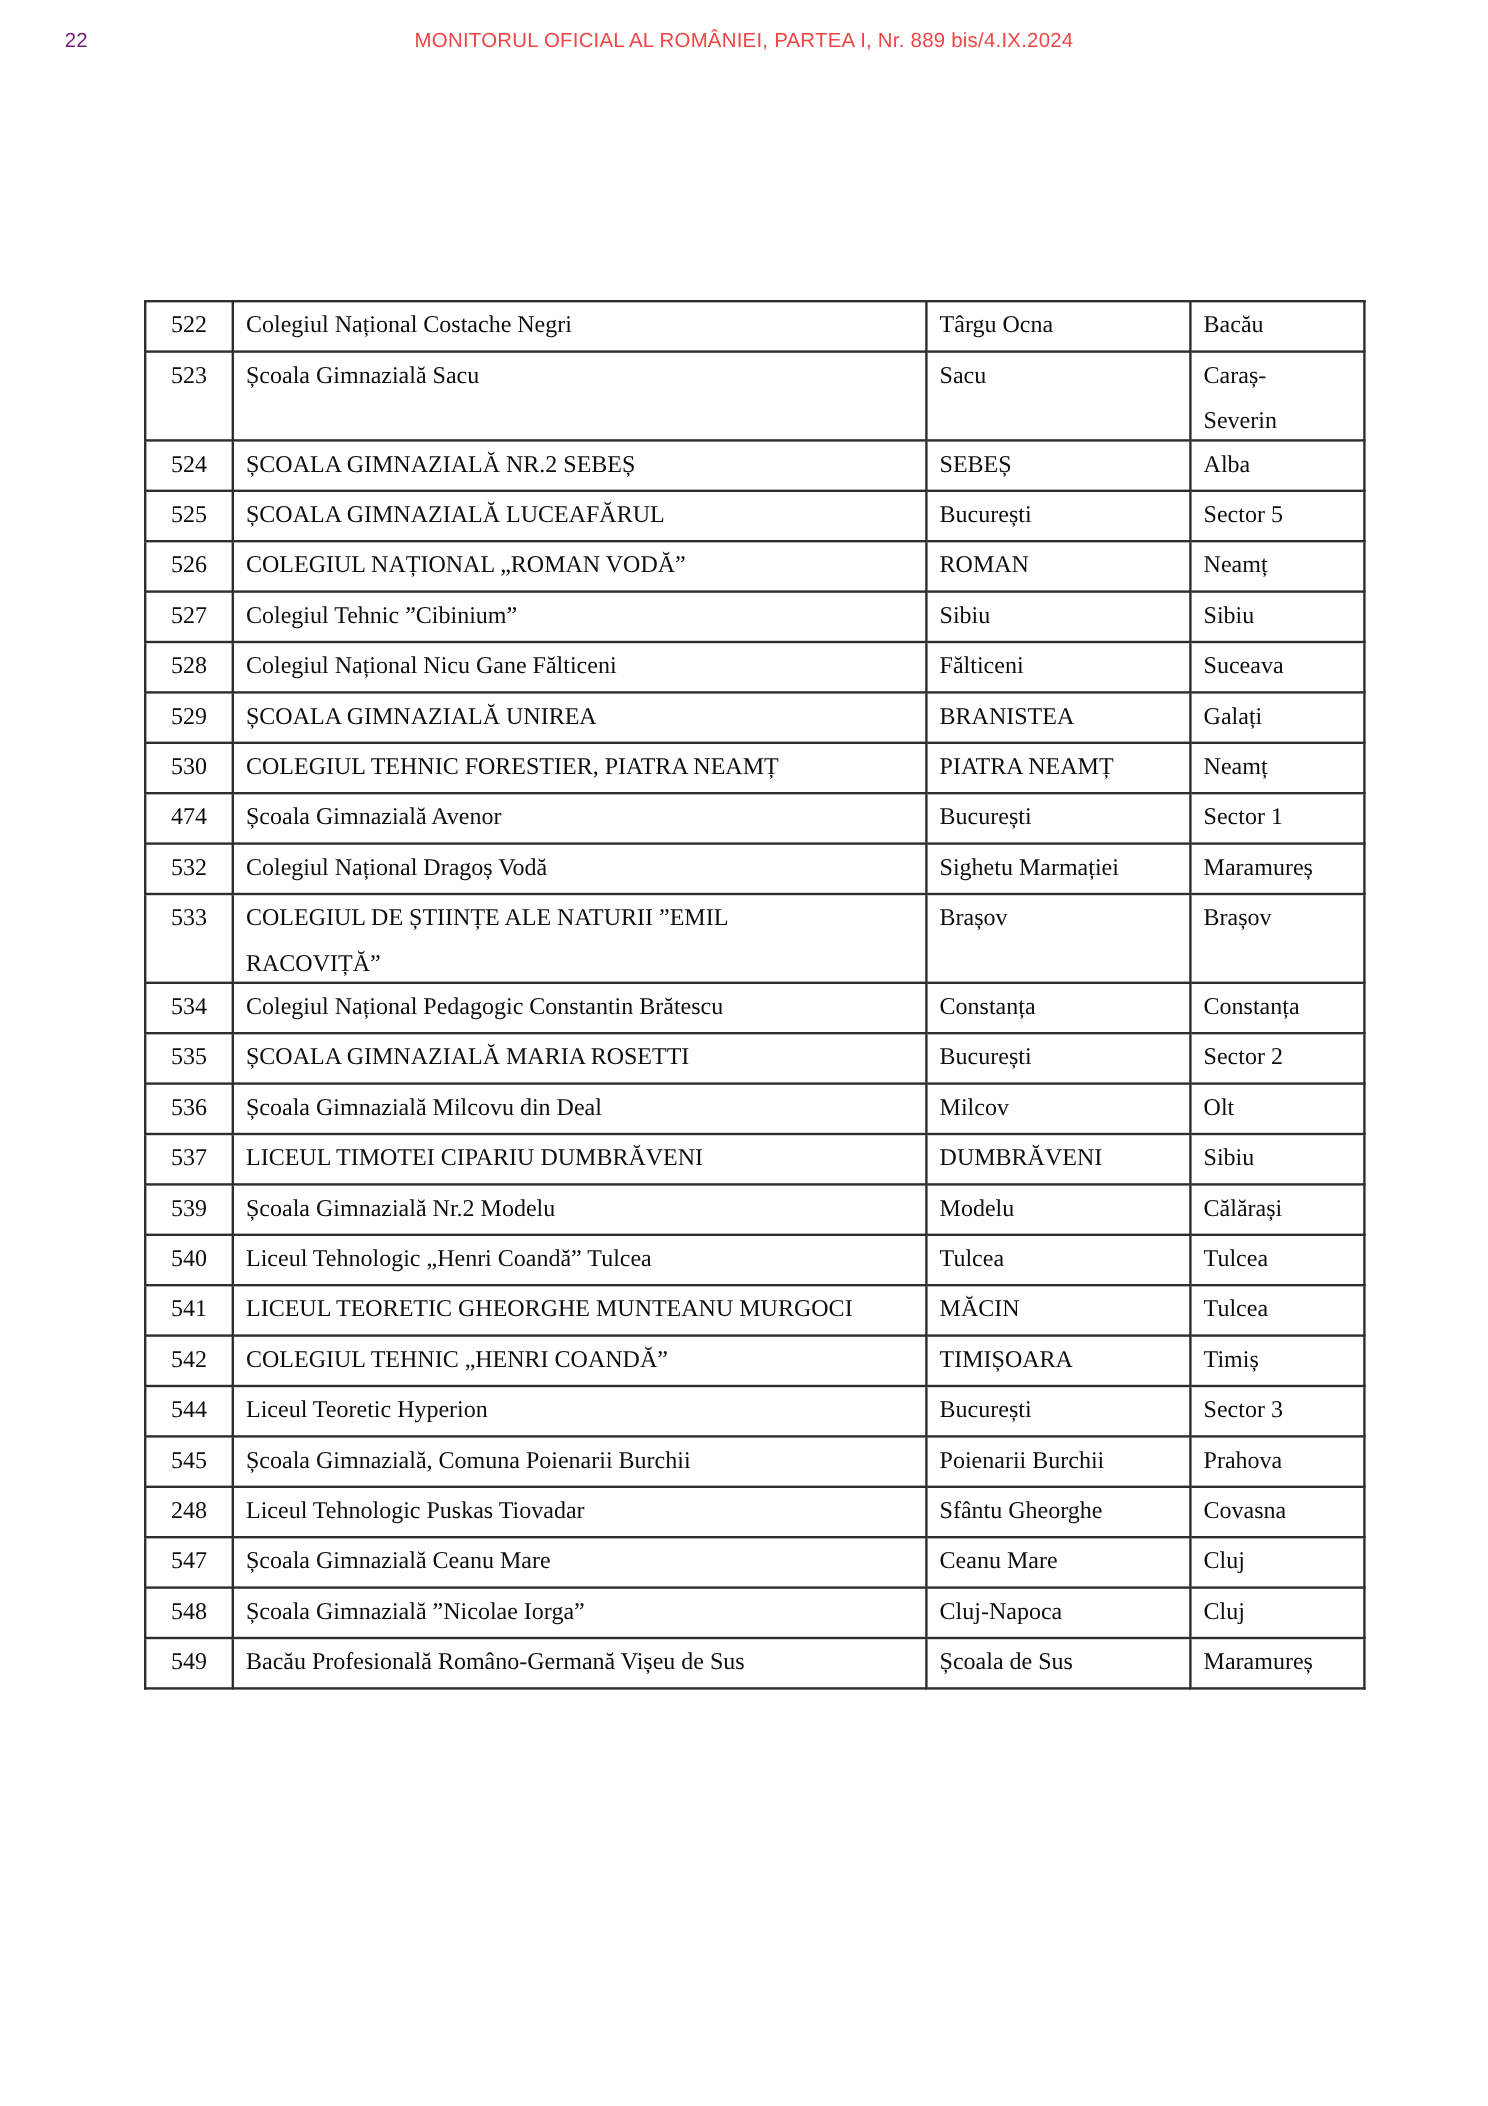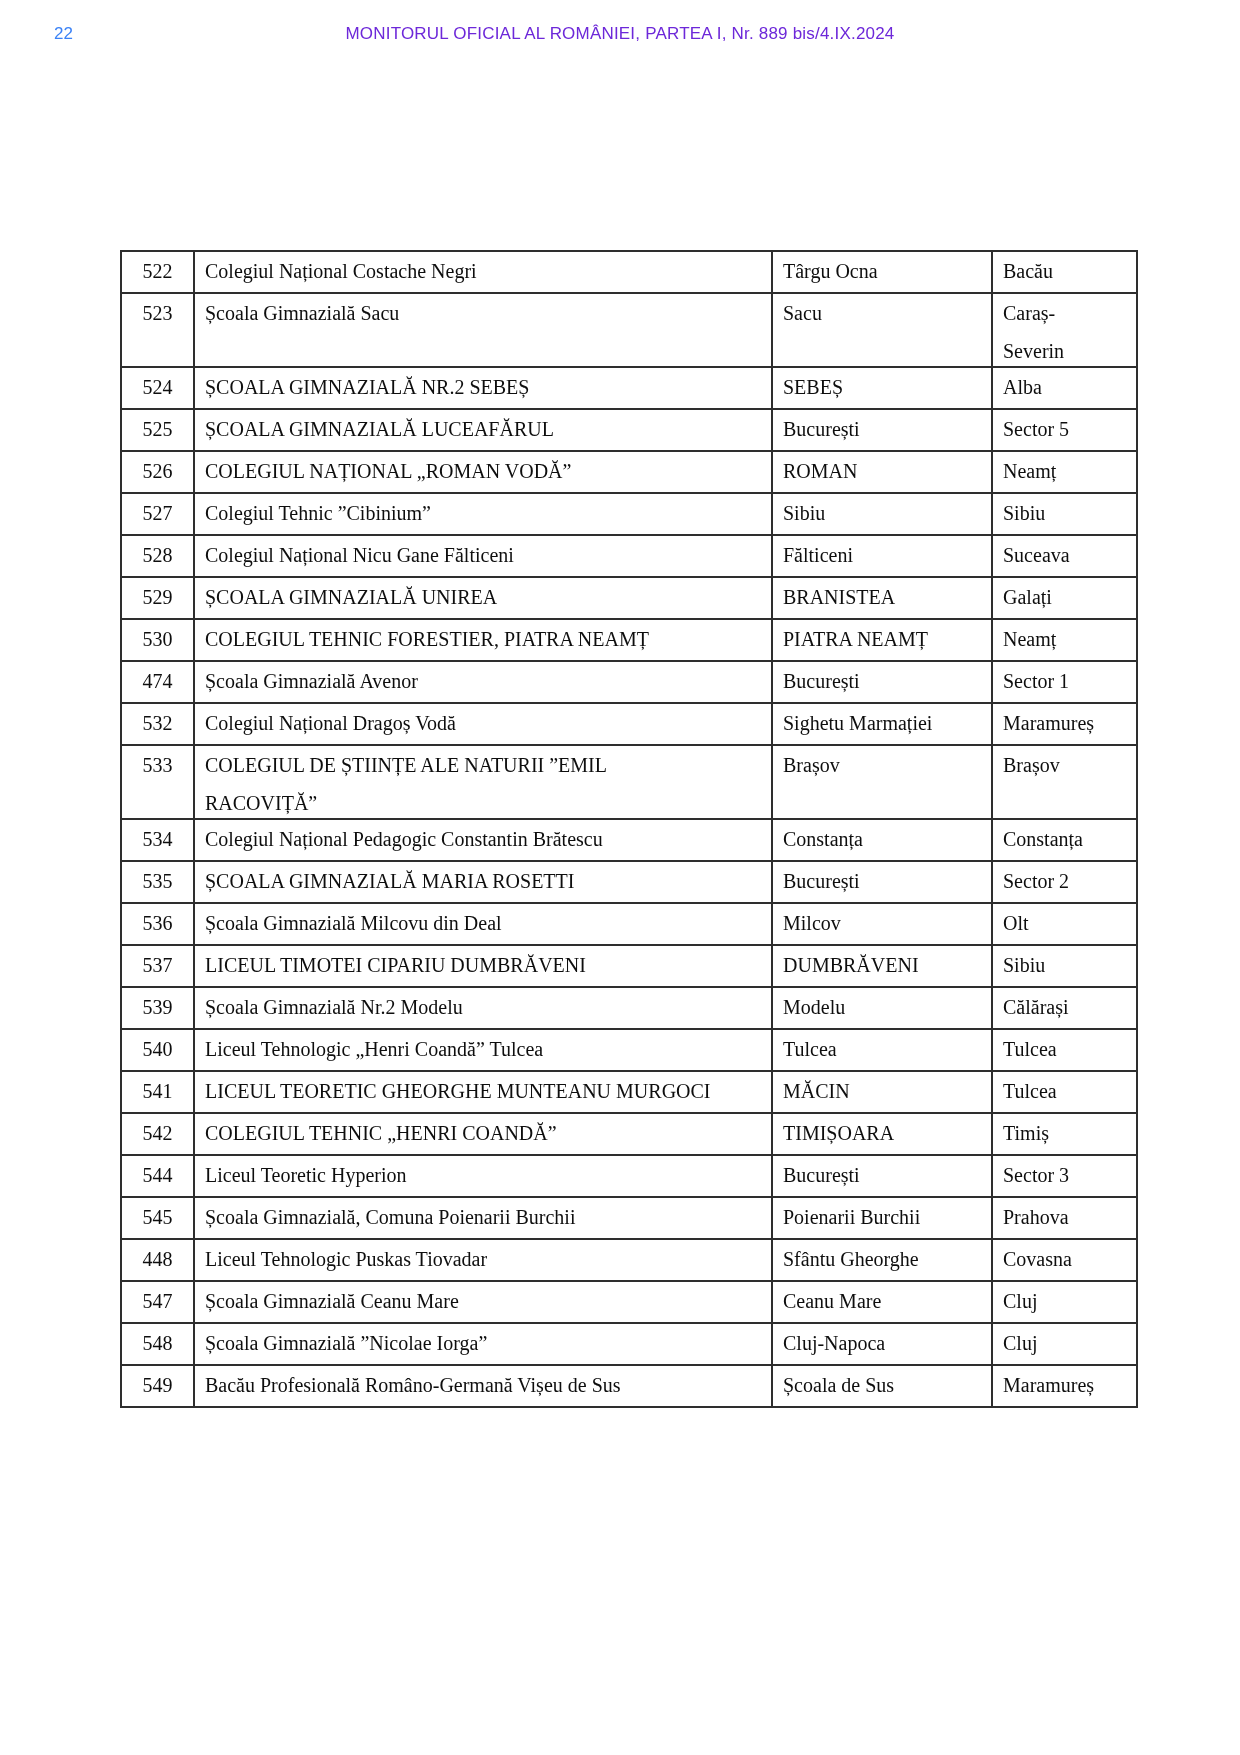--- a/index.html
+++ b/index.html
@@ -15,32 +15,32 @@
     color: #0e0e0e;
     font-family: "Liberation Serif", "DejaVu Serif", serif;
     overflow: hidden;
   }
   .page-num {
     position: absolute;
     left: 54px;
     top: 24px;
     font-family: "Liberation Sans", "DejaVu Sans", sans-serif;
     font-size: 17px;
-    color: #3b82f6;
+    color: #701a75;
   }
   .header-title {
     position: absolute;
     left: 0;
     top: 24px;
     width: 100%;
     text-align: center;
     font-family: "Liberation Sans", "DejaVu Sans", sans-serif;
     font-size: 17px;
     letter-spacing: 0.2px;
-    color: #6d28d9;
+    color: #ef4444;
     white-space: nowrap;
   }
   .table-wrap {
     position: absolute;
     left: 120px;
     top: 250px;
   }
   table.schools {
     border-collapse: collapse;
     table-layout: fixed;
@@ -212,21 +212,21 @@
             <td>București</td>
             <td>Sector 3</td>
           </tr>
           <tr class="single">
             <td class="no">545</td>
             <td>Școala Gimnazială, Comuna Poienarii Burchii</td>
             <td>Poienarii Burchii</td>
             <td>Prahova</td>
           </tr>
           <tr class="single">
-            <td class="no">448</td>
+            <td class="no">248</td>
             <td>Liceul Tehnologic Puskas Tiovadar</td>
             <td>Sfântu Gheorghe</td>
             <td>Covasna</td>
           </tr>
           <tr class="single">
             <td class="no">547</td>
             <td>Școala Gimnazială Ceanu Mare</td>
             <td>Ceanu Mare</td>
             <td>Cluj</td>
           </tr>

